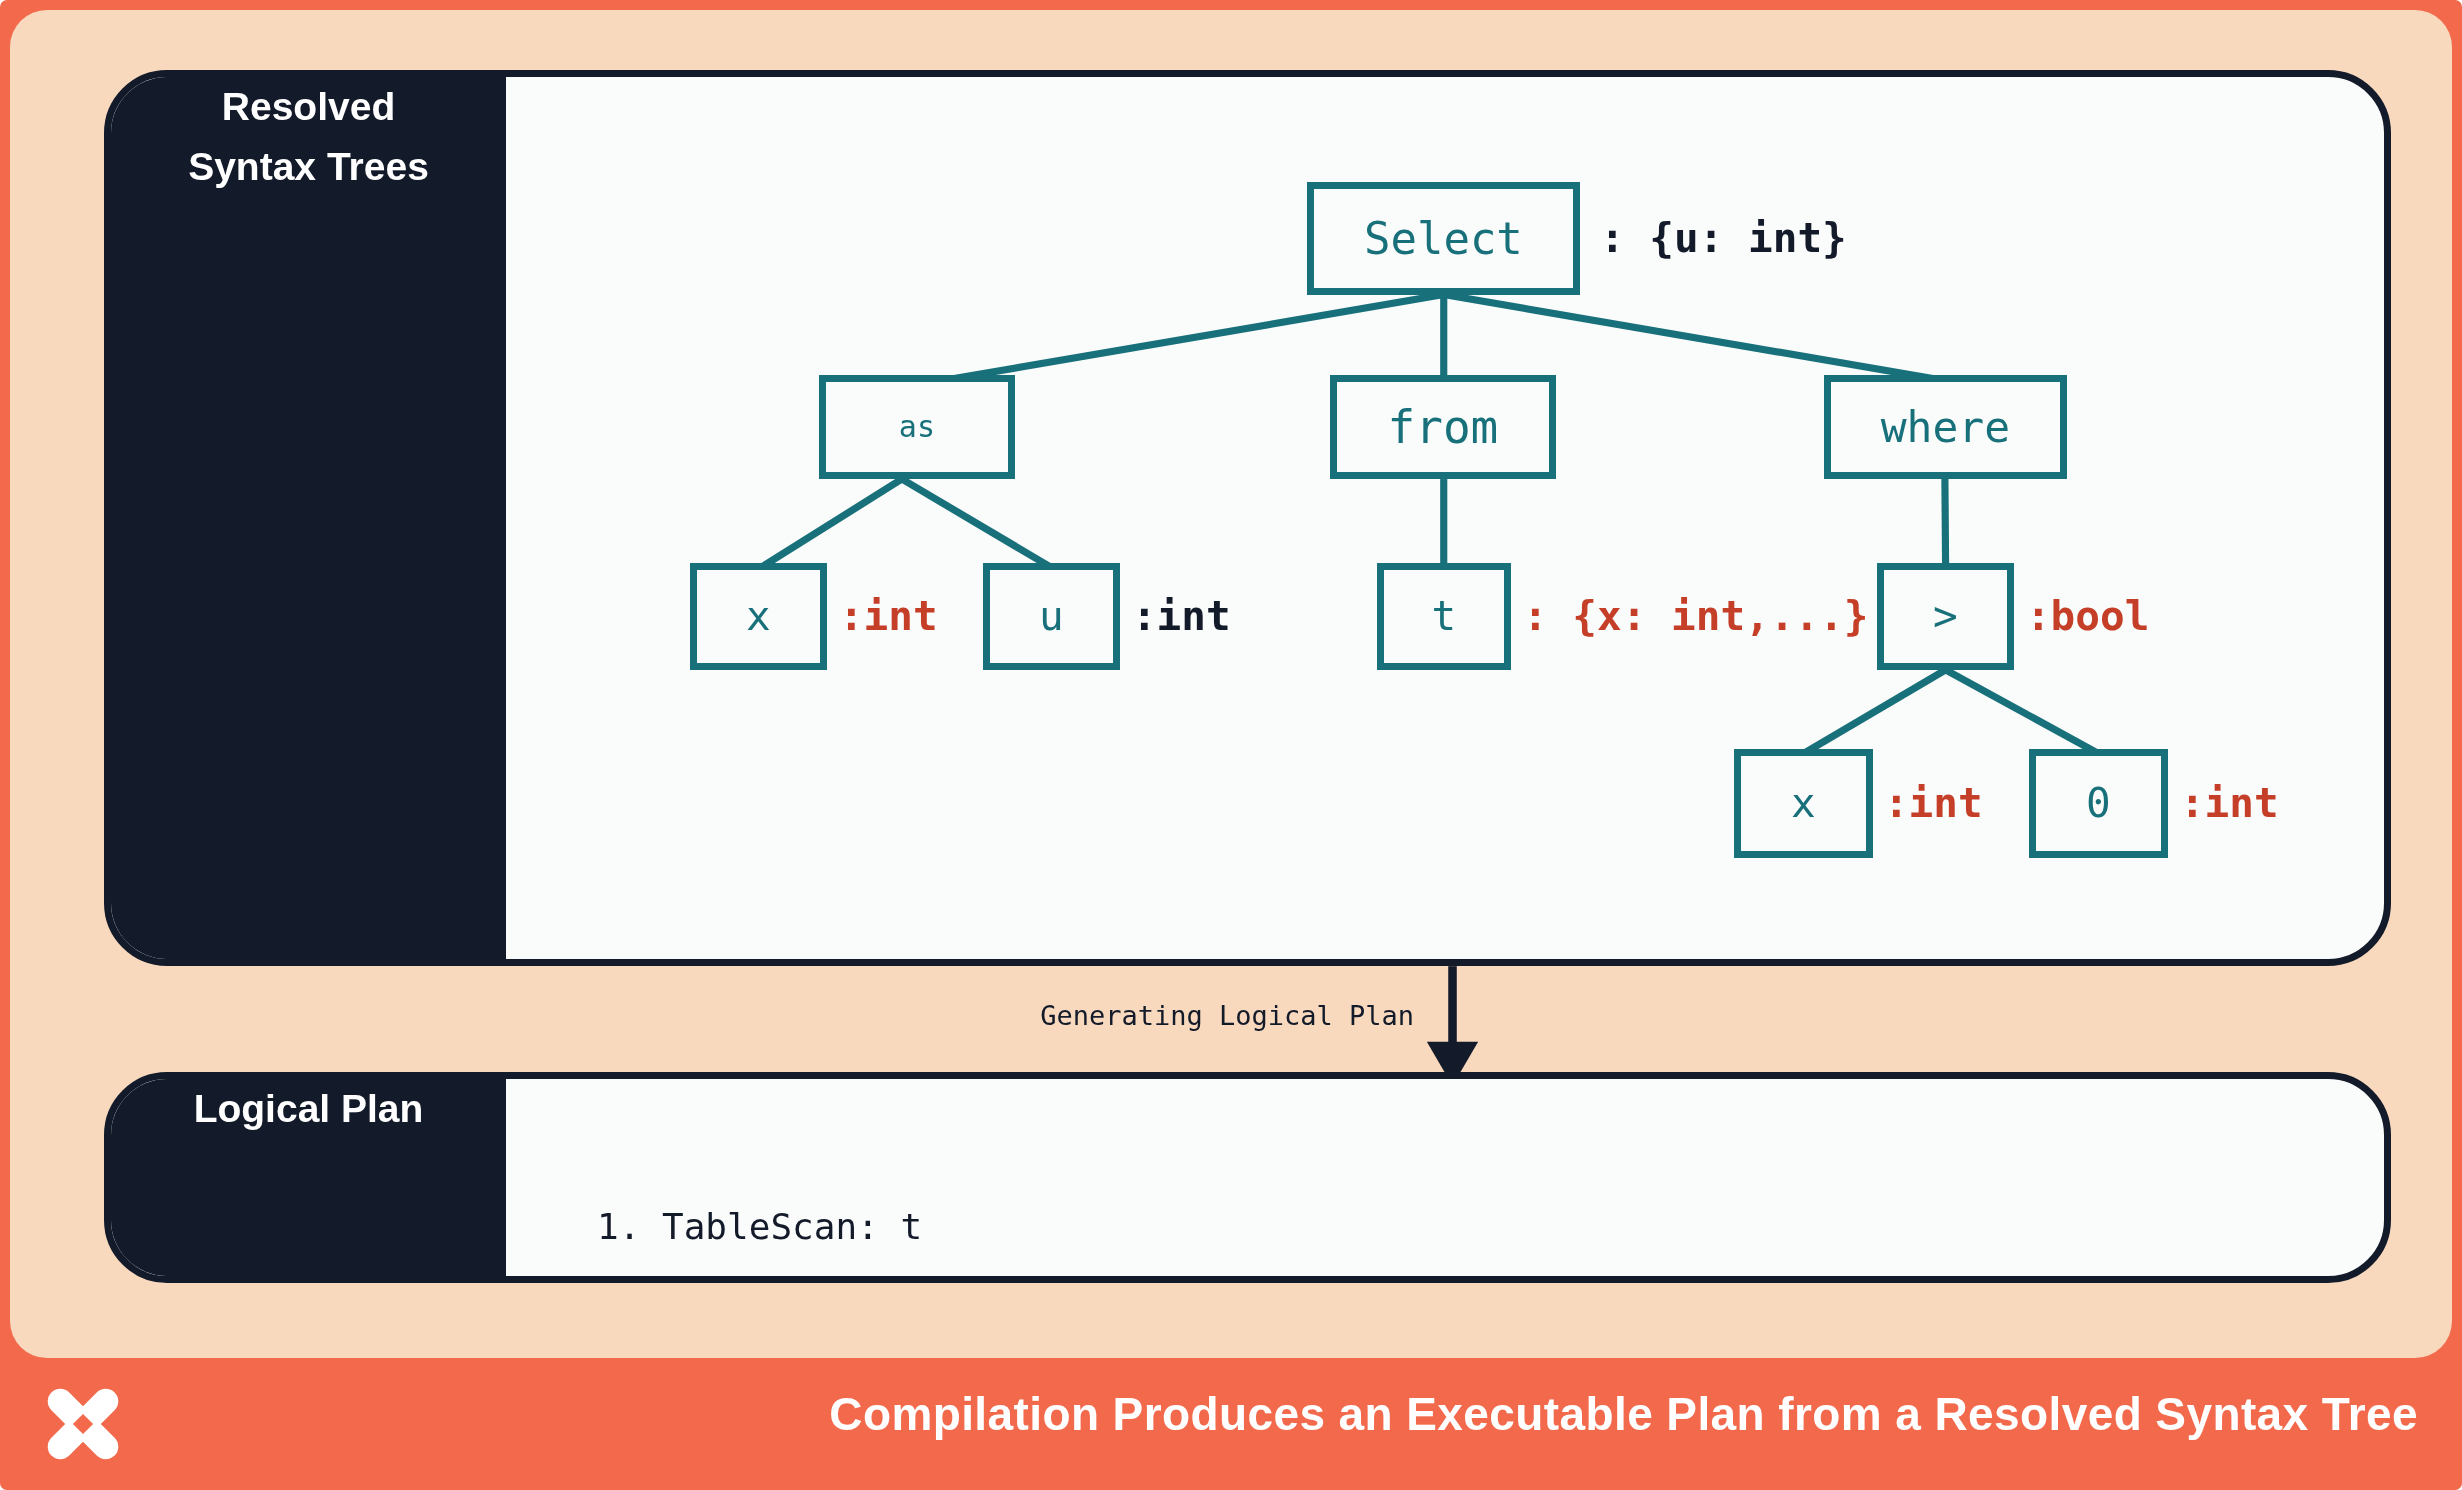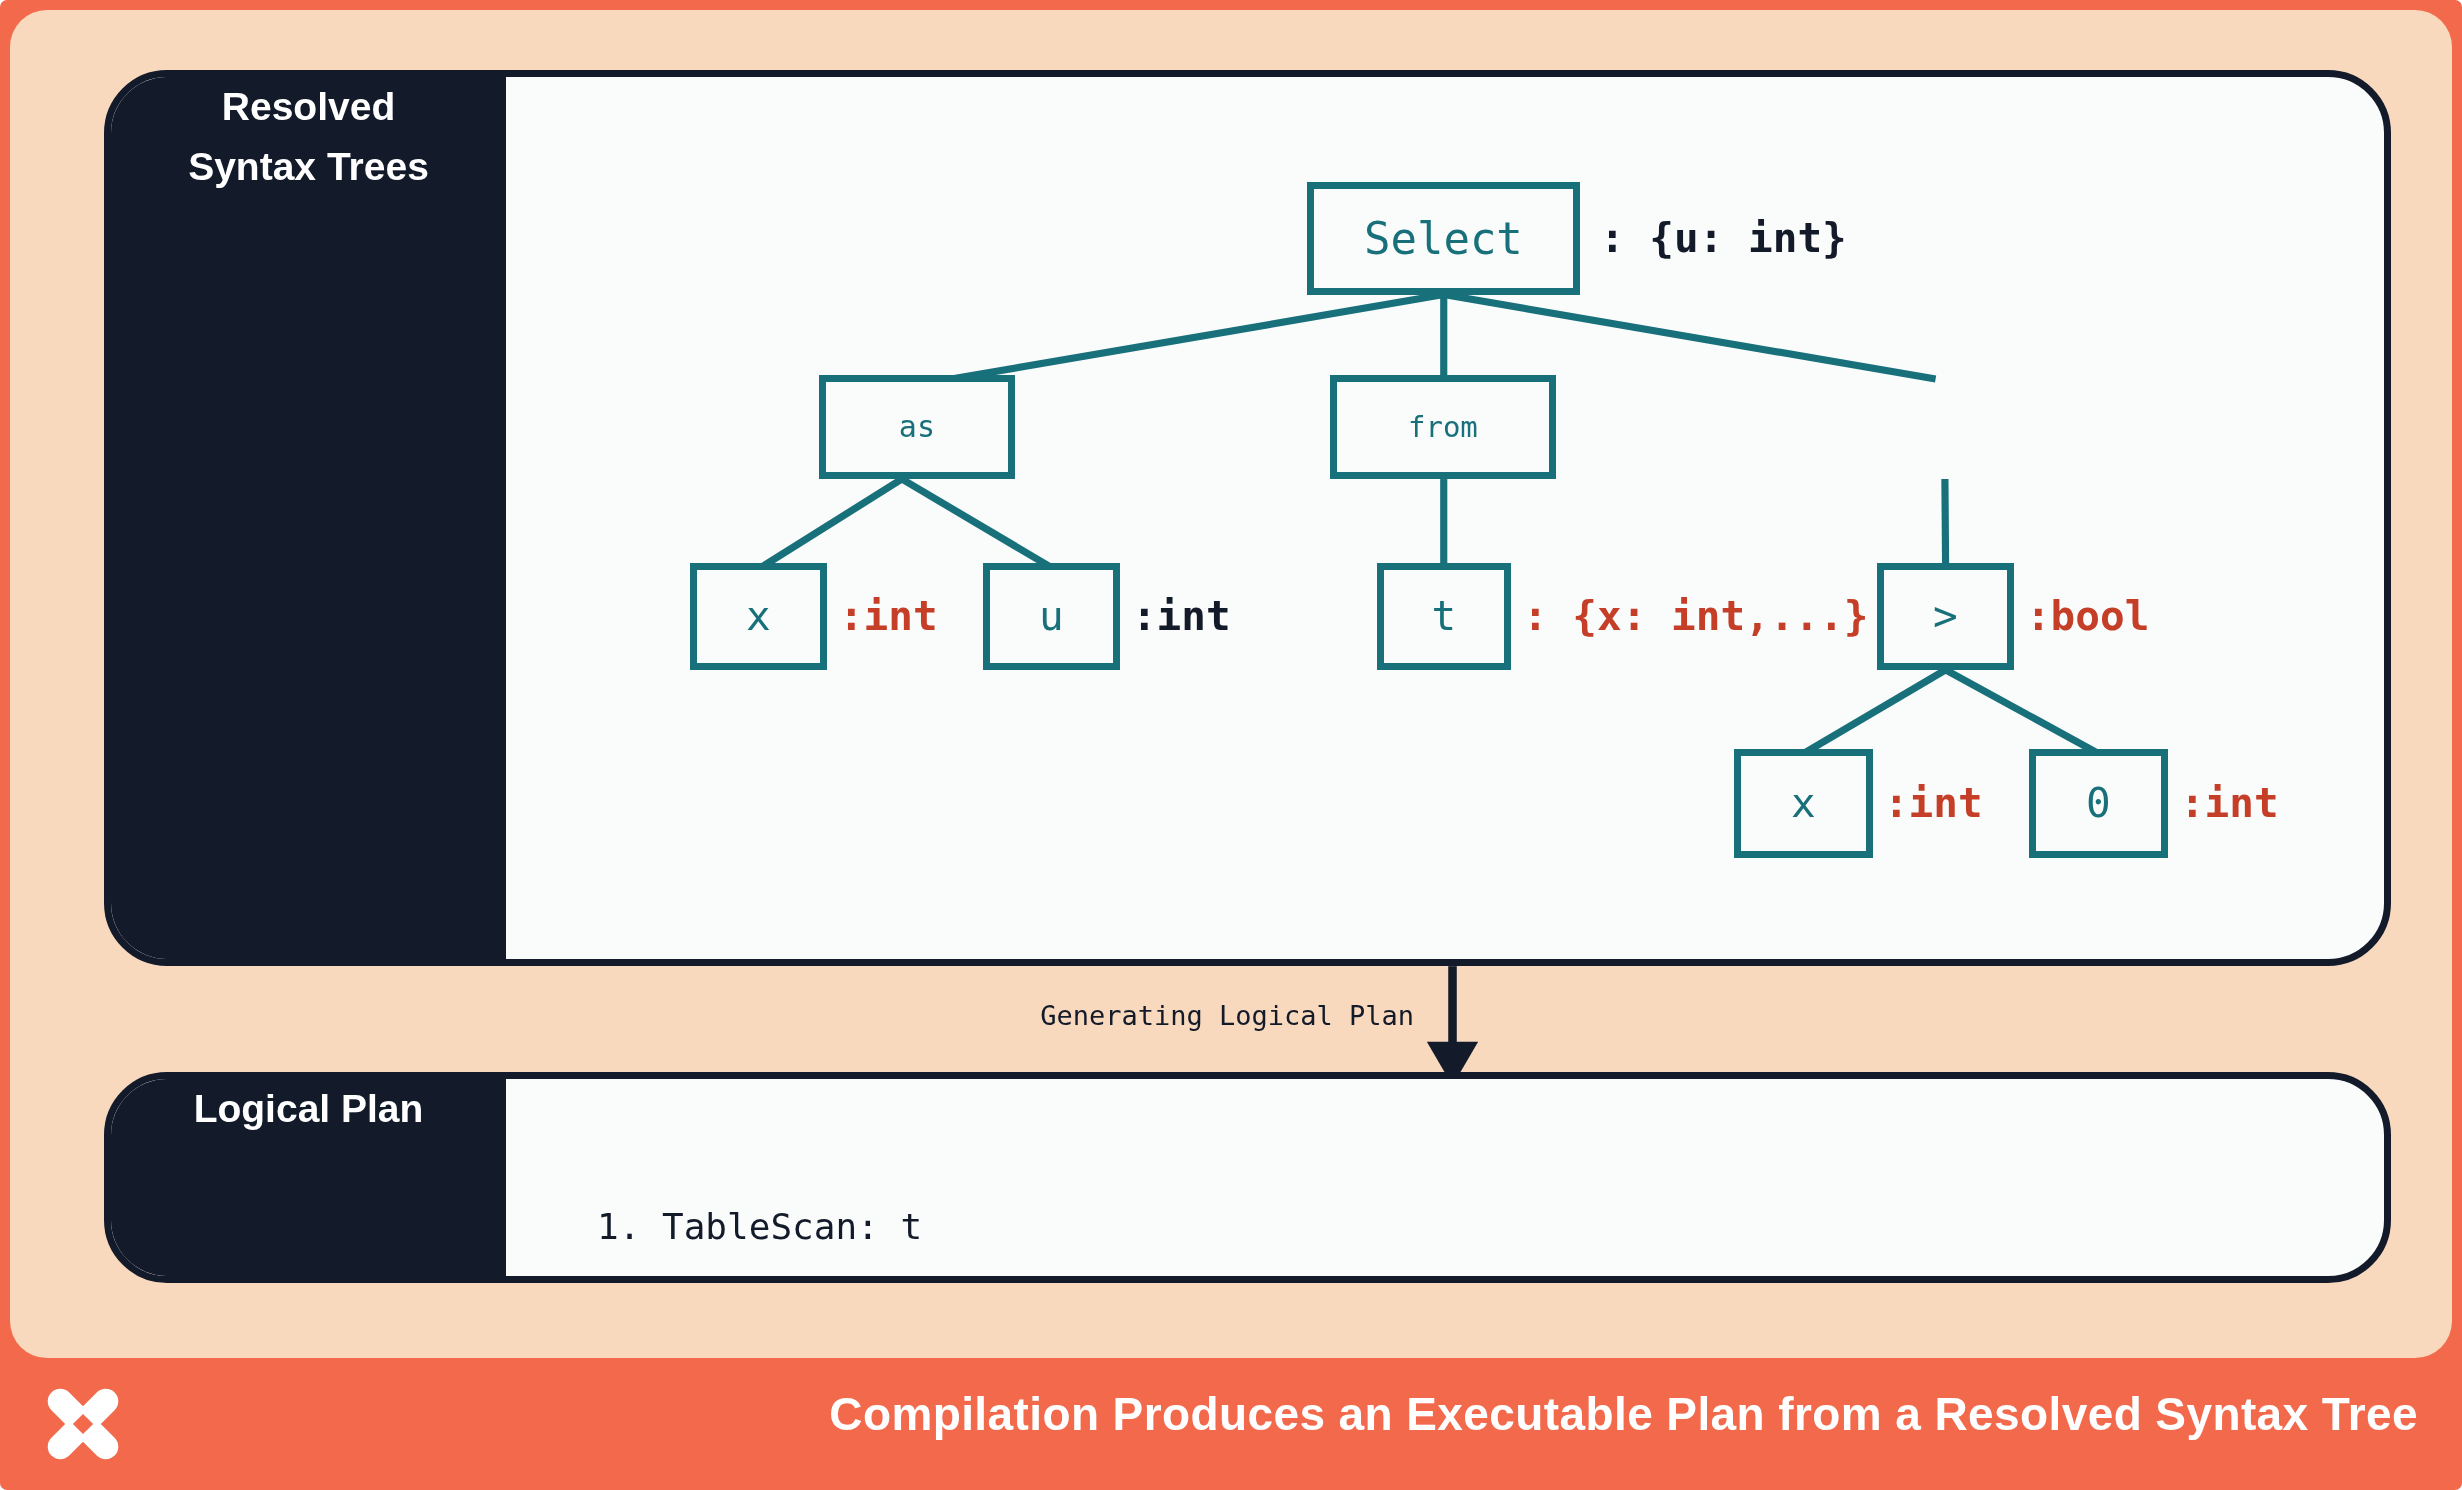--- a/index.html
+++ b/index.html
@@ -30,21 +30,21 @@
 
   
   .tree-layer{position:absolute;left:-7.1px;top:-7.1px;width:2287px;height:896px}
   .edges{position:absolute;left:0;top:0}
 
   .node{position:absolute;border:7.1px solid var(--teal);background:var(--offwhite);
         display:flex;align-items:center;justify-content:center;
         font-family:"DejaVu Sans Mono",monospace;color:var(--teal)}
   .n-select{left:1203px;top:112px;width:273px;height:113px;font-size:44px}
   .n-as    {left:715px;top:305px;width:196px;height:104px;font-size:30px}
-  .n-from  {left:1226px;top:305px;width:226px;height:104px;font-size:29px}
+  .n-from  {left:1226px;top:305px;width:226px;height:104px;font-size:46px}
   .n-where {left:1720px;top:305px;width:243px;height:104px;font-size:43px}
   .n-x1    {left:586px; top:493px;width:137px;height:107px;font-size:41px}
   .n-u     {left:879px;top:493px;width:137px;height:107px;font-size:41px}
   .n-t     {left:1273px;top:493px;width:134px;height:107px;font-size:41px}
   .n-gt    {left:1773px;top:493px;width:137px;height:107px;font-size:41px}
   .n-x2    {left:1630px;top:679px;width:139px;height:109px;font-size:41px}
   .n-zero  {left:1925px;top:679px;width:139px;height:109px;font-size:41px}
 
   .anno{position:absolute;display:flex;align-items:center;
         font-family:"DejaVu Sans Mono",monospace;font-weight:700;font-size:41px;white-space:pre}
@@ -104,20 +104,23 @@
         <div class="anno a-select">
           <span class="dark">: {u: int}</span>
         </div>
 
         <div class="node n-as">
           <span>as</span>
         </div>
         <div class="node n-from">
           <span>from</span>
         </div>
+        <div class="node n-where">
+          <span>where</span>
+        </div>
 
         <div class="node n-x1">
           <span>x</span>
         </div>
         <div class="anno a-x1">
           <span class="red">:int</span>
         </div>
 
         <div class="node n-u">
           <span>u</span>

